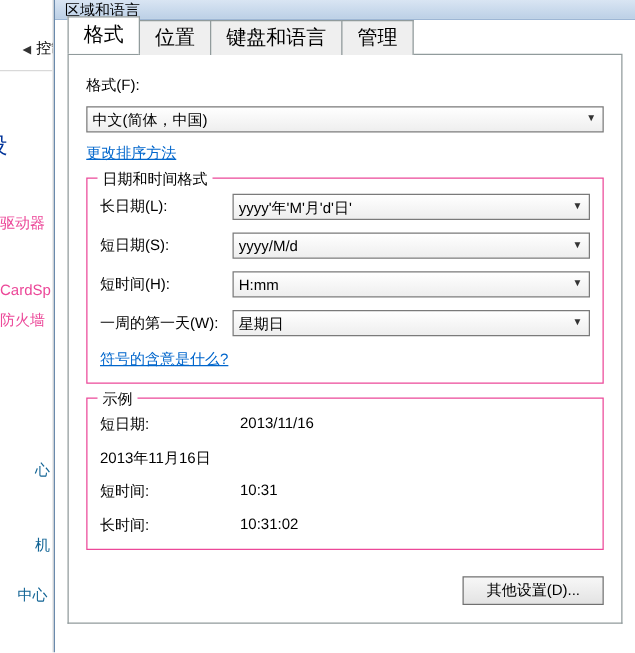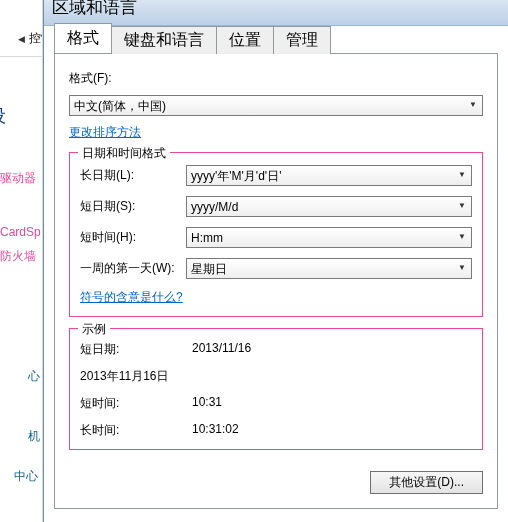--- a/index.html
+++ b/index.html
@@ -9,21 +9,21 @@
 
 .left-strip { position: absolute; left: 0; top: 0; width: 43px; height: 522px; background: #fff; border-right: 1px solid #d9d9d9; overflow: hidden; }
 .left-strip .crumb { position: absolute; top: 30px; left: 18px; font-size: 12px; white-space: nowrap; }
 .left-strip .crumb::before { content: "◀"; font-size: 9px; color: #333; margin-right: 4px; }
 .left-strip .addr-bottom { position: absolute; top: 56px; left: 0; width: 100%; border-top: 1px solid #d9d9d9; }
 .left-strip .cp-title { position: absolute; top: 104px; left: -30px; font-size: 18px; color: #003399; white-space: nowrap; }
 .left-strip .side-link { position: absolute; left: 0; font-size: 12px; color: #ec4899; white-space: nowrap; }
 .left-strip .side-normal { color: #126495; }
 
 .dialog-frame { position: absolute; left: 43px; top: 0; width: 465px; height: 522px; background: #fff; border-left: 1px solid #6b8aab; }
-.title-bar { height: 26px; background: linear-gradient(to bottom, #d9e5f3, #bcd0e6); border-bottom: 1px solid #9db6d4; padding-left: 8px; line-height: 16px; font-size: 17px; overflow: hidden; font-family: Liberation Serif, serif; }
+.title-bar { height: 16px; background: linear-gradient(to bottom, #d9e5f3, #bcd0e6); border-bottom: 1px solid #9db6d4; padding-left: 8px; line-height: 16px; font-size: 12px; overflow: hidden; font-family: Liberation Serif, serif; }
 
 .dialog-body { padding: 6px 10px 10px 10px; }
 
 .tabs { display: flex; align-items: flex-end; height: 22px; border-bottom: 1px solid #919b9c; }
 .tab { padding: 3px 12px; font-size: 16px; border: 1px solid #919b9c; border-bottom: none; background: #efefef; margin-right: -1px; position: relative; top: 1px; cursor: pointer; }
 .tab.active { background: #fff; top: 0; padding-top: 4px; padding-bottom: 4px; z-index: 2; border-top: 1px solid #919b9c; }
 
 .tab-content { border: 1px solid #919b9c; border-top: none; padding: 16px 14px 14px 14px; background: #fff; min-height: 440px; }
 
 .row-label-top { margin-bottom: 8px; }
@@ -65,22 +65,22 @@
     <span class="side-link side-normal" style="top:428px;left:28px;">机</span>
     <span class="side-link side-normal" style="top:468px;left:14px;">中心</span>
   </div>
 
   <div class="dialog-frame">
     <div class="title-bar">区域和语言</div>
 
     <div class="dialog-body">
       <div class="tabs">
         <div class="tab active">格式</div>
+        <div class="tab">位置</div>
         <div class="tab">键盘和语言</div>
-        <div class="tab">位置</div>
         <div class="tab">管理</div>
       </div>
 
       <div class="tab-content">
 
         <div class="row-label-top">格式(F):</div>
         <div class="dd-wrap">
           <select class="dropdown">
             <option>中文(简体，中国)</option>
           </select>

